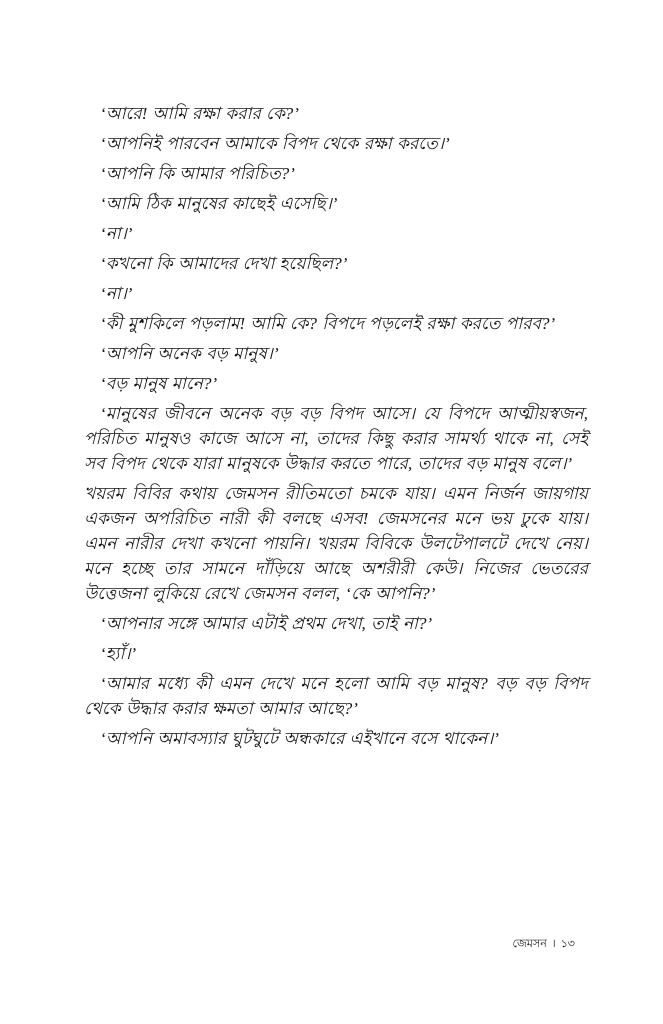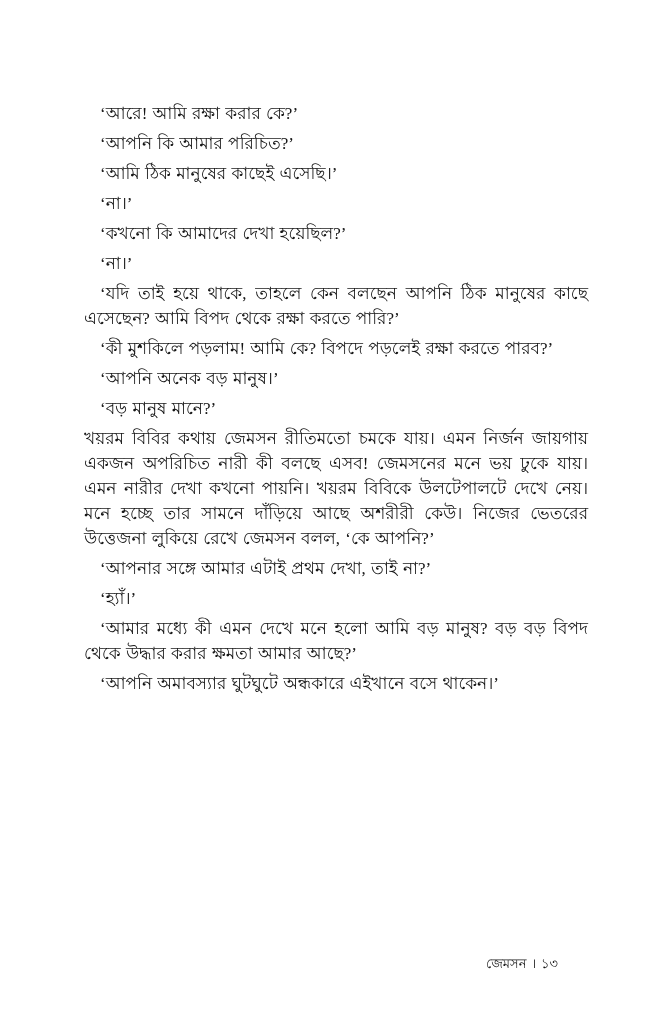--- a/index.html
+++ b/index.html
@@ -24,52 +24,53 @@
     top: 101px;
     width: 507px;
   }
   .text-body p {
     margin: 0 3px 5px 0;
     font-size: 17px;
     line-height: 25px;
     text-align: justify;
     text-justify: inter-word;
     word-spacing: 1px;
+    font-style: italic;
   }
   .text-body p.indent {
     text-indent: 16px;
   }
   .page-footer {
     position: absolute;
     top: 931px;
-    right: 105px;
-    font-size: 13px;
+    right: 88px;
+    font-size: 11px;
     line-height: 25px;
     white-space: nowrap;
-    margin-top: 20px;
   }
   .page-footer .sep {
     margin: 0 5px;
   }
 </style>
 </head>
 <body>
 
 <div class="page">
   <main class="text-body">
       <p class="indent">‘আরে! আমি রক্ষা করার কে?’</p>
+      <p class="indent">‘আপনিই পারবেন আমাকে বিপদ থেকে রক্ষা করতে।’</p>
       <p class="indent">‘আপনি কি আমার পরিচিত?’</p>
       <p class="indent">‘আমি ঠিক মানুষের কাছেই এসেছি।’</p>
       <p class="indent">‘না।’</p>
       <p class="indent">‘কখনো কি আমাদের দেখা হয়েছিল?’</p>
       <p class="indent">‘না।’</p>
-      <p class="indent">‘যদি তাই হয়ে থাকে, তাহলে কেন বলছেন আপনি ঠিক মানুষের কাছে এসেছেন? আমি বিপদ থেকে রক্ষা করতে পারি?’</p>
       <p class="indent">‘কী মুশকিলে পড়লাম! আমি কে? বিপদে পড়লেই রক্ষা করতে পারব?’</p>
       <p class="indent">‘আপনি অনেক বড় মানুষ।’</p>
       <p class="indent">‘বড় মানুষ মানে?’</p>
+      <p class="indent">‘মানুষের জীবনে অনেক বড় বড় বিপদ আসে। যে বিপদে আত্মীয়স্বজন, পরিচিত মানুষও কাজে আসে না, তাদের কিছু করার সামর্থ্য থাকে না, সেই সব বিপদ থেকে যারা মানুষকে উদ্ধার করতে পারে, তাদের বড় মানুষ বলে।’</p>
       <p>খয়রম বিবির কথায় জেমসন রীতিমতো চমকে যায়। এমন নির্জন জায়গায় একজন অপরিচিত নারী কী বলছে এসব! জেমসনের মনে ভয় ঢুকে যায়। এমন নারীর দেখা কখনো পায়নি। খয়রম বিবিকে উলটেপালটে দেখে নেয়। মনে হচ্ছে তার সামনে দাঁড়িয়ে আছে অশরীরী কেউ। নিজের ভেতরের উত্তেজনা লুকিয়ে রেখে জেমসন বলল, ‘কে আপনি?’</p>
       <p class="indent">‘আপনার সঙ্গে আমার এটাই প্রথম দেখা, তাই না?’</p>
       <p class="indent">‘হ্যাঁ।’</p>
       <p class="indent">‘আমার মধ্যে কী এমন দেখে মনে হলো আমি বড় মানুষ? বড় বড় বিপদ থেকে উদ্ধার করার ক্ষমতা আমার আছে?’</p>
       <p class="indent">‘আপনি অমাবস্যার ঘুটঘুটে অন্ধকারে এইখানে বসে থাকেন।’</p>
     </main>
   <footer class="page-footer">
     <span>জেমসন</span><span class="sep">।</span><span>১৩</span>
   </footer>
 </div>

